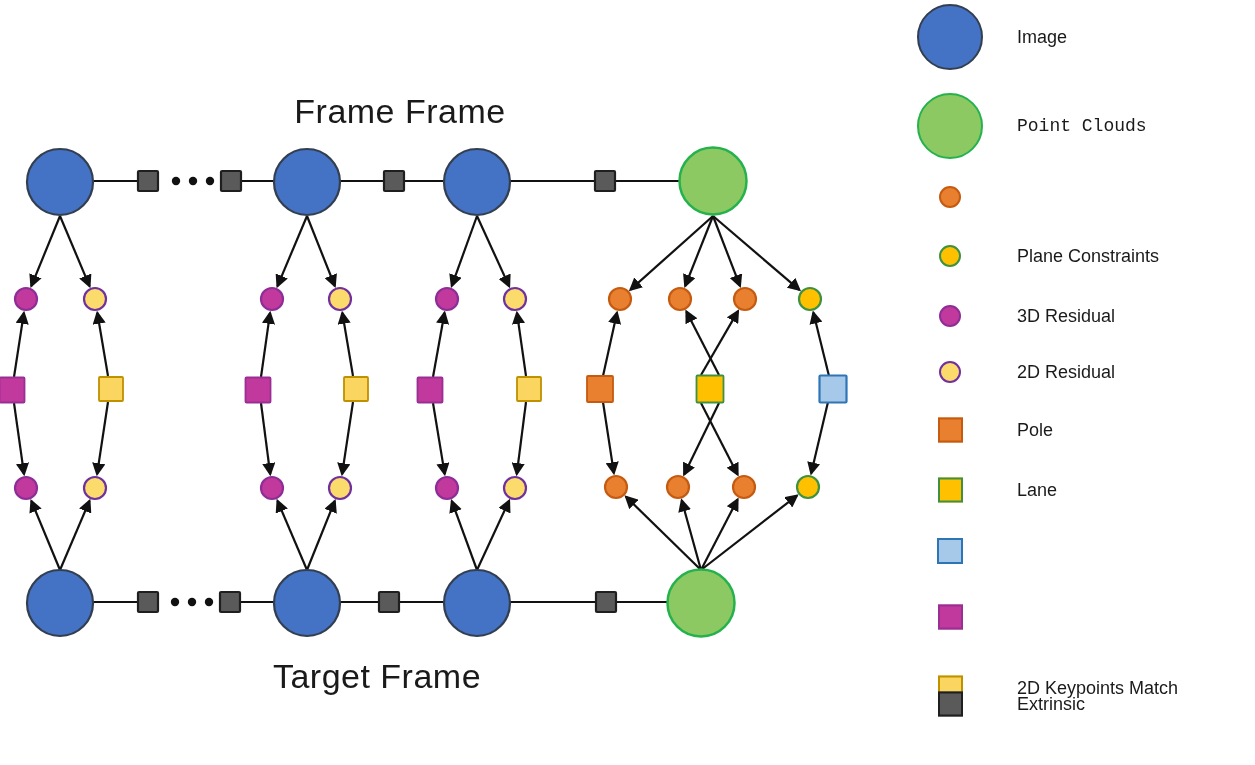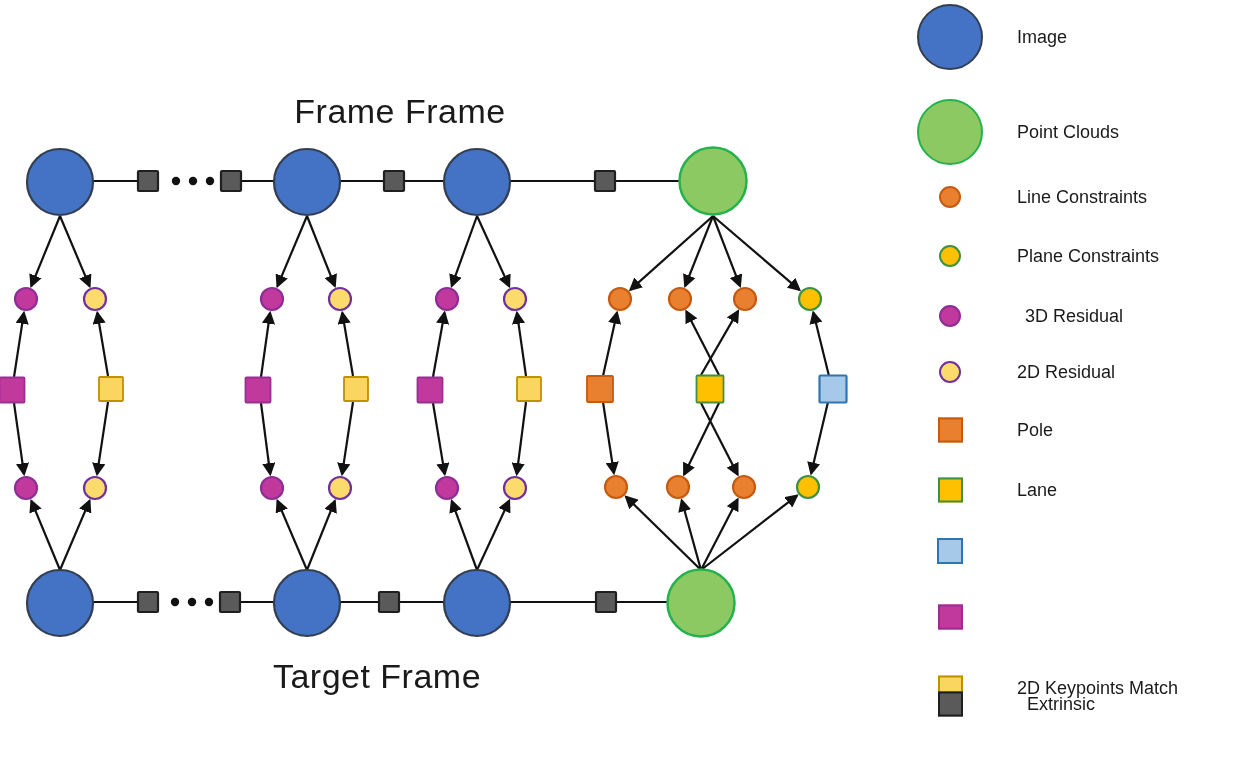--- a/index.html
+++ b/index.html
@@ -161,39 +161,38 @@
   <div id="source-title" class="frame-title">Frame Frame</div>
   <div id="target-title" class="frame-title">Target Frame</div>
 
   <div id="legend">
       <div class="legend-row" style="top: 37px;">
         <div class="swatch-box">
           <span class="swatch circle" style="width: 66px; height: 66px; background: rgb(68, 114, 196); border: 2.5px solid rgb(51, 63, 80);"></span>
         </div>
         <span class="legend-label">Image</span>
       </div>
-      <div class="legend-row" style="top: 132px;">
+      <div class="legend-row" style="top: 126px; font-family: Liberation Mono, monospace;">
         <div class="swatch-box">
           <span class="swatch circle" style="width: 66px; height: 66px; background: rgb(141, 201, 99); border: 2.5px solid rgb(37, 178, 77);"></span>
         </div>
         <span class="legend-label">Point Clouds</span>
       </div>
       <div class="legend-row" style="top: 197px;">
         <div class="swatch-box">
           <span class="swatch circle" style="width: 22px; height: 22px; background: rgb(232, 128, 47); border: 2px solid rgb(197, 90, 17);"></span>
         </div>
-        <span class="legend-label">Line Constraints</span>
       </div>
       <div class="legend-row" style="top: 256px;">
         <div class="swatch-box">
           <span class="swatch circle" style="width: 22px; height: 22px; background: rgb(255, 192, 0); border: 2px solid rgb(62, 145, 66);"></span>
         </div>
         <span class="legend-label">Plane Constraints</span>
       </div>
-      <div class="legend-row" style="top: 316px; gap: 8px;">
+      <div class="legend-row" style="top: 316px;">
         <div class="swatch-box">
           <span class="swatch circle" style="width: 22px; height: 22px; background: rgb(194, 57, 158); border: 2px solid rgb(142, 45, 150);"></span>
         </div>
         <span class="legend-label">3D Residual</span>
       </div>
       <div class="legend-row" style="top: 372px;">
         <div class="swatch-box">
           <span class="swatch circle" style="width: 22px; height: 22px; background: rgb(251, 219, 107); border: 2px solid rgb(112, 48, 160);"></span>
         </div>
         <span class="legend-label">2D Residual</span>
@@ -219,20 +218,20 @@
         <div class="swatch-box">
           <span class="swatch square" style="width: 25px; height: 25px; background: rgb(194, 57, 158); border: 2px solid rgb(154, 47, 147);"></span>
         </div>
       </div>
       <div class="legend-row" style="top: 688px;">
         <div class="swatch-box">
           <span class="swatch square" style="width: 25px; height: 25px; background: rgb(250, 213, 95); border: 2px solid rgb(191, 144, 0);"></span>
         </div>
         <span class="legend-label">2D Keypoints Match</span>
       </div>
-      <div class="legend-row" style="top: 704px; gap: 10px;">
+      <div class="legend-row" style="top: 704px;">
         <div class="swatch-box">
           <span class="swatch square" style="width: 25px; height: 25px; background: rgb(90, 90, 90); border: 2px solid rgb(31, 31, 31);"></span>
         </div>
         <span class="legend-label">Extrinsic</span>
       </div>
     </div>
 </div>
 
 </body></html>

